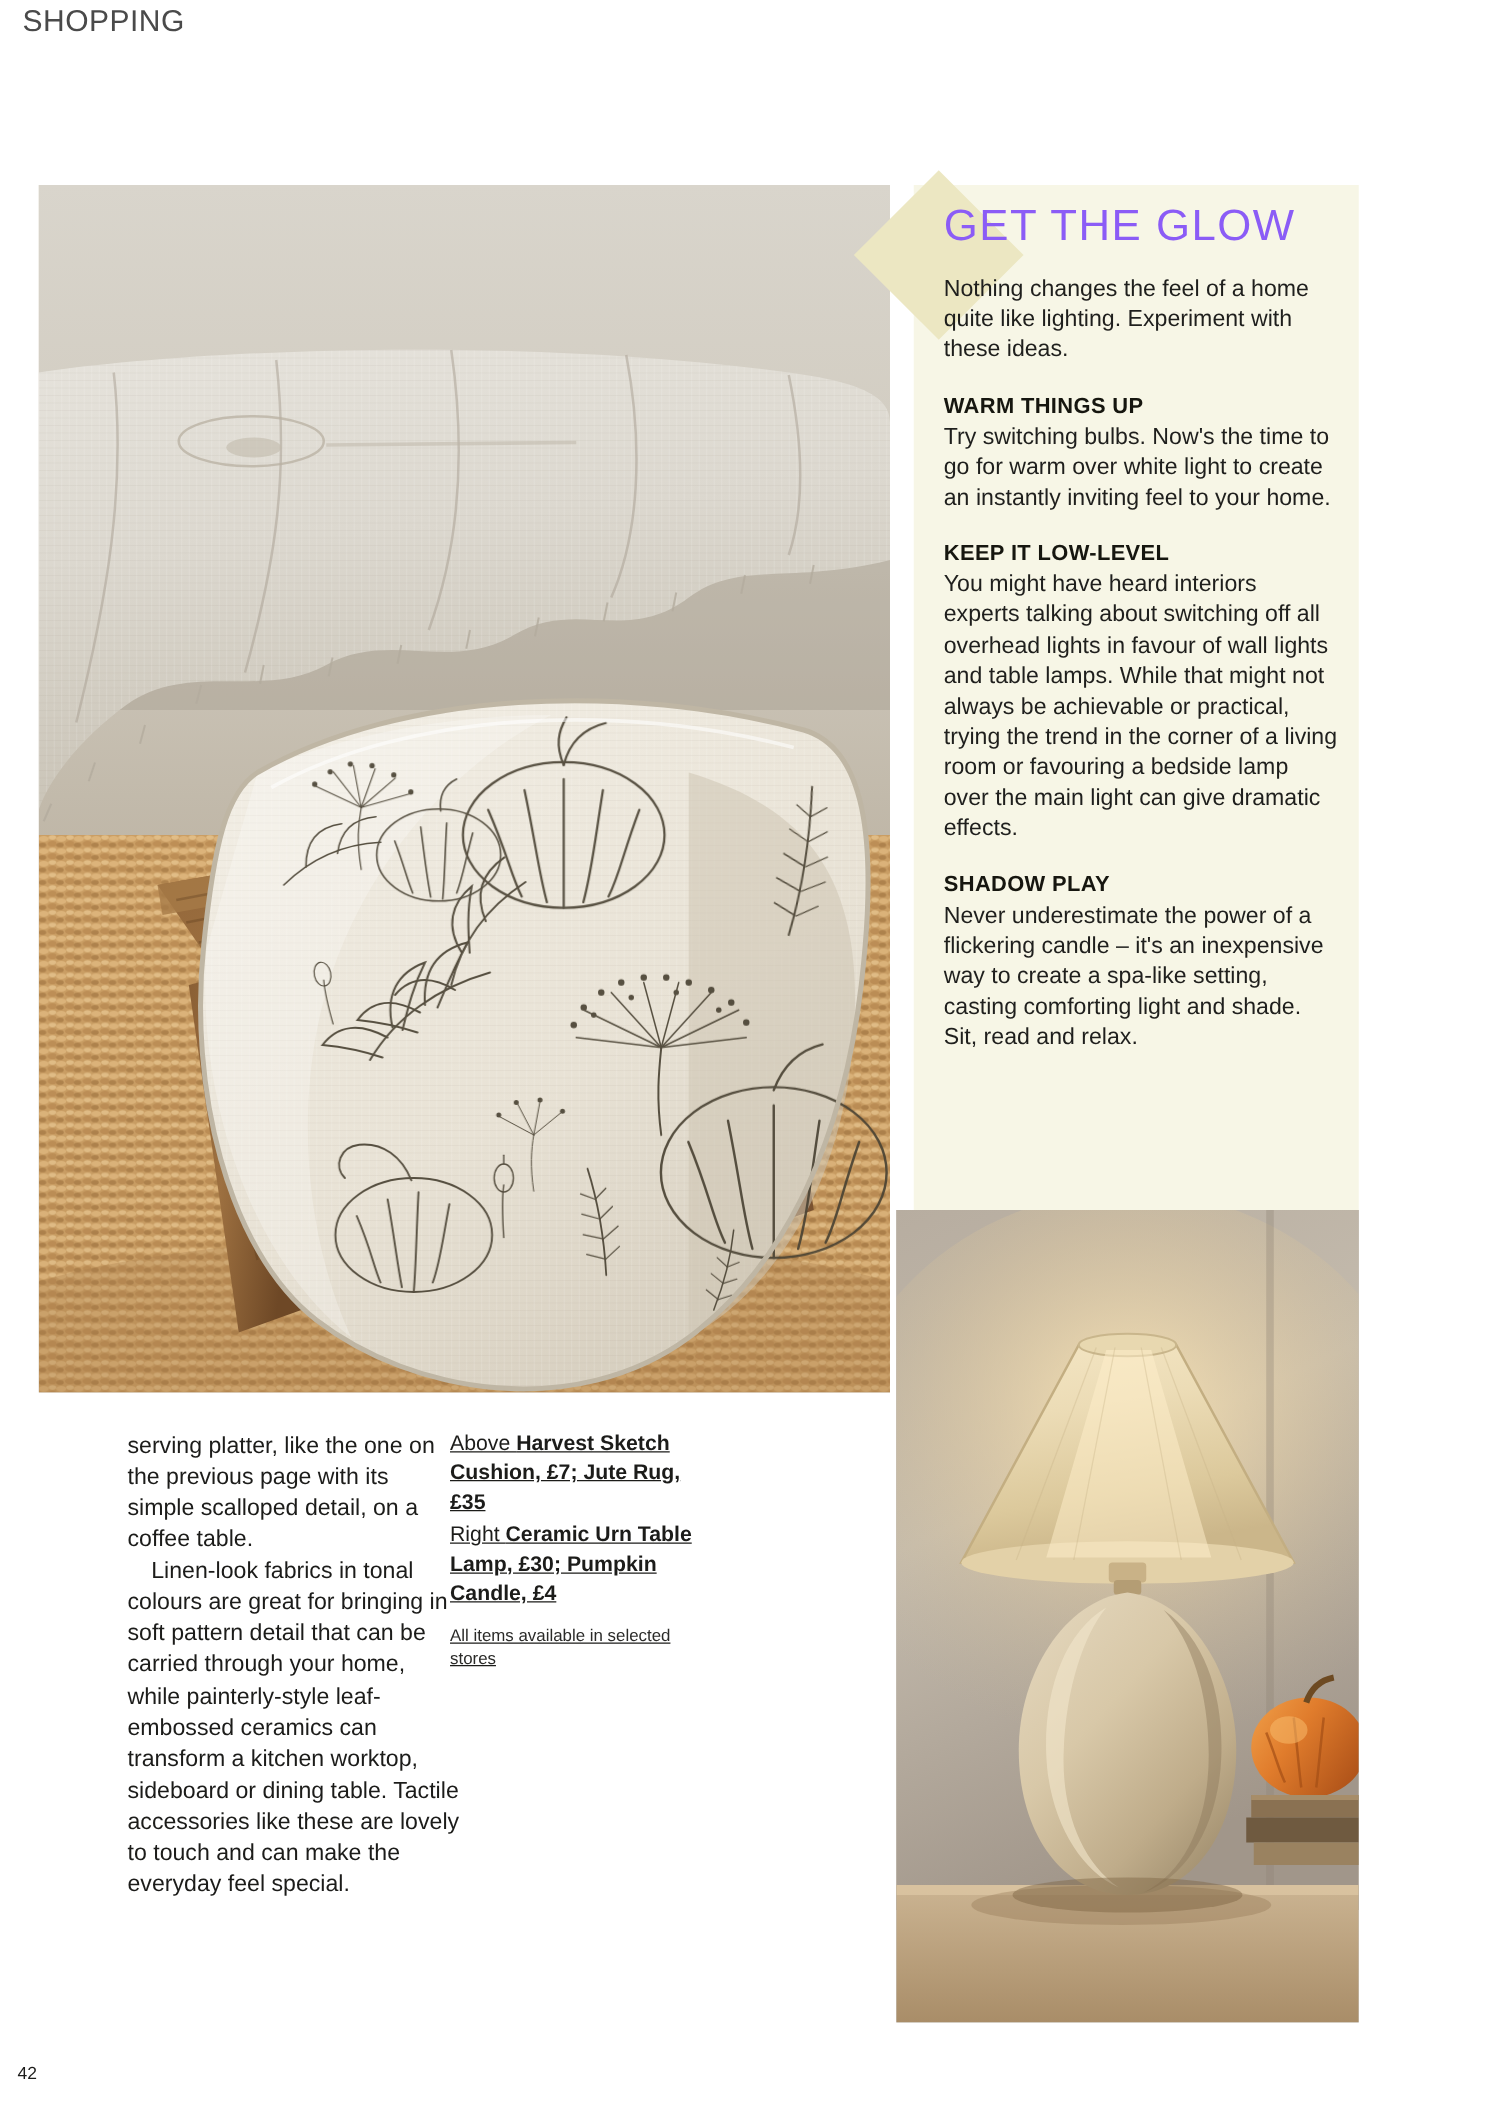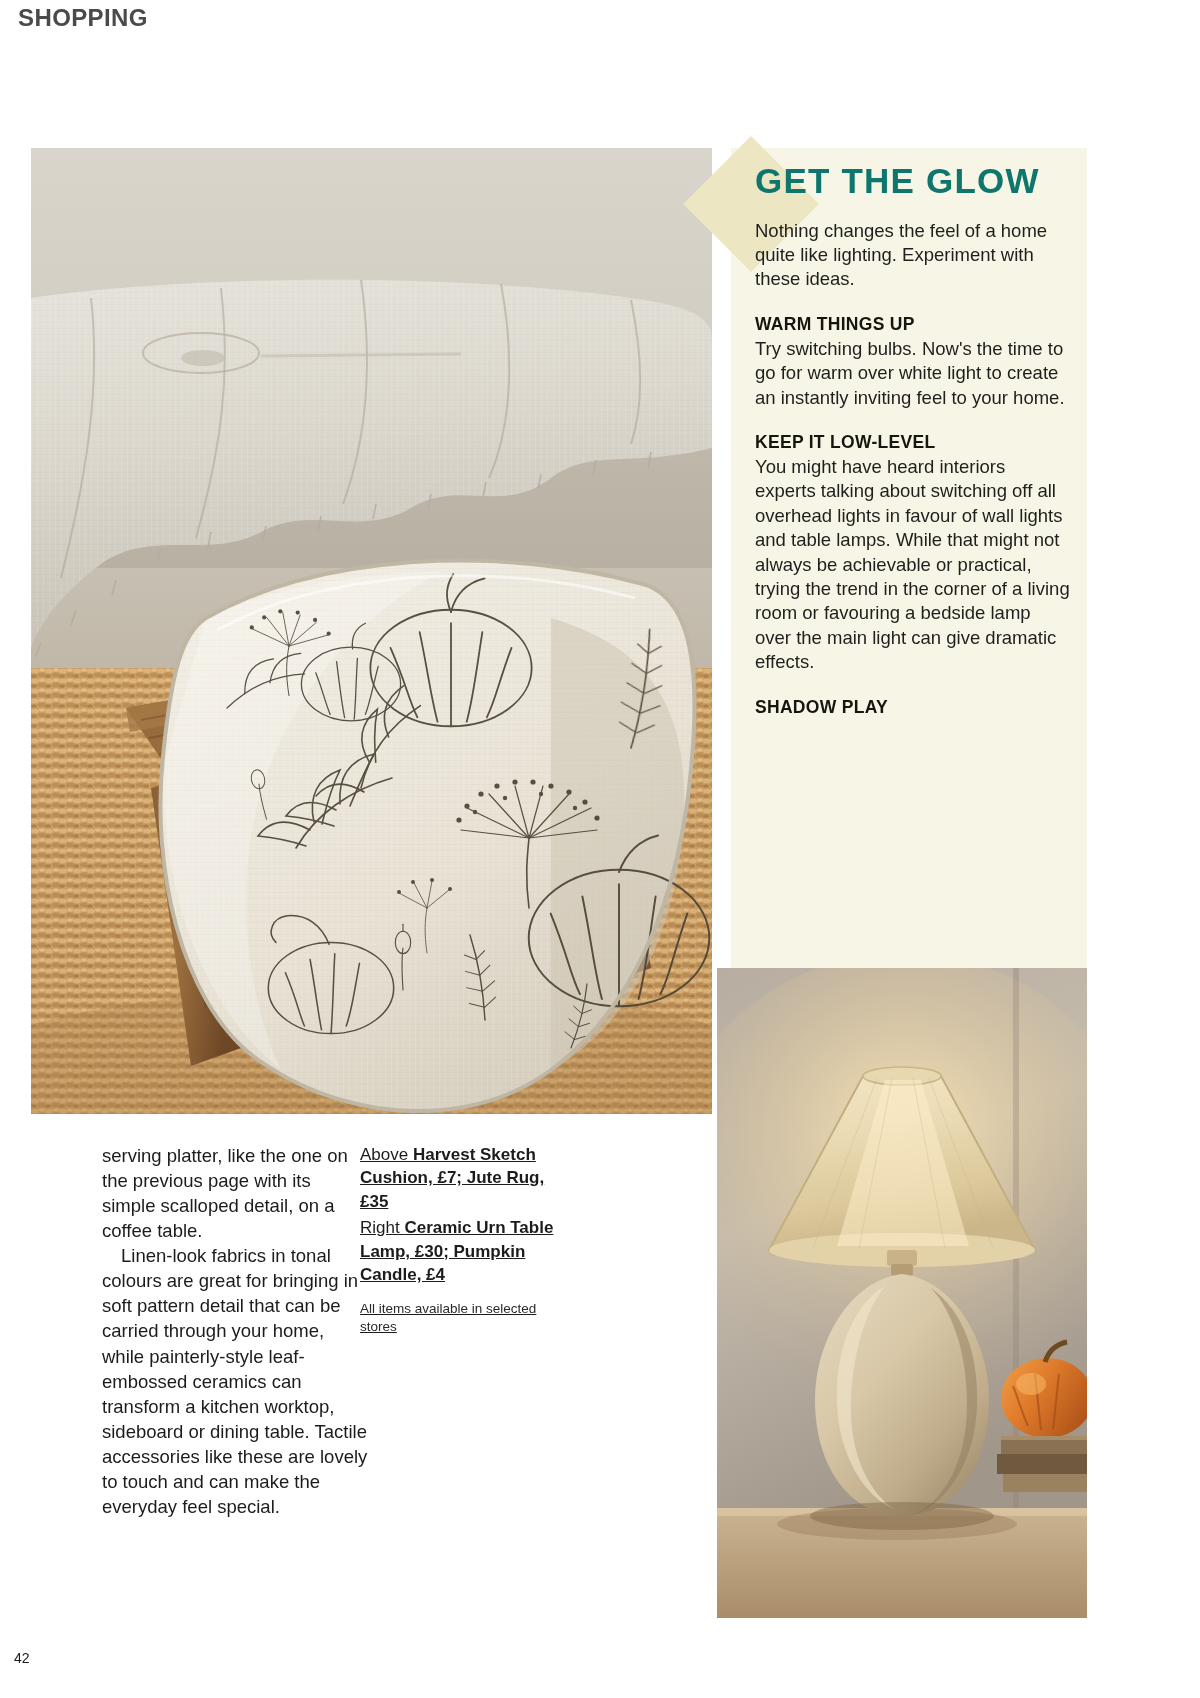--- a/index.html
+++ b/index.html
@@ -9,21 +9,21 @@
     font-family:"Liberation Sans", sans-serif;
     color:#1c1c1a;
     position:relative;
     overflow:hidden;
   }
   .page{position:absolute;inset:0;}
 
   
   .kicker{
     position:absolute;left:18px;top:4px;
-    font-size:24px;font-weight:bold;letter-spacing:0.4px;
+    font-size:24px;font-weight:normal;letter-spacing:0.4px;
     color:#4a4a4a;
   }
 
   
   .hero{
     position:absolute;left:31px;top:148px;width:681px;height:966px;
     overflow:hidden;background:#cfc6b8;
   }
   .hero svg{display:block;width:100%;height:100%;}
 
@@ -31,22 +31,22 @@
   .glow-panel{
     position:absolute;left:731px;top:148px;width:356px;height:820px;
     background:#f7f6e6;
   }
   .diamond{
     position:absolute;left:-28px;top:8px;width:96px;height:96px;
     background:#ece7c2;transform:rotate(45deg);
   }
   .glow-inner{position:absolute;left:24px;top:14px;right:16px;}
   .glow-title{
-    font-size:35px;font-weight:bold;letter-spacing:1.2px;
-    color:#0f766e;line-height:1.1;margin:0 0 18px 0;
+    font-size:35px;font-weight:normal;letter-spacing:1.2px;
+    color:#8b5cf6;line-height:1.1;margin:0 0 18px 0;
     position:relative;z-index:2;
   }
   .glow-intro{
     font-size:18.5px;line-height:1.32;margin:0 0 22px 0;color:#1f1f1d;
   }
   .sec{margin:0 0 22px 0;}
   .sec h3{
     font-size:17.5px;font-weight:bold;letter-spacing:0.3px;
     margin:0 0 2px 0;color:#16160f;
   }
@@ -393,20 +393,21 @@
         <p>Try switching bulbs. Now's the time to go for warm over white light to create an instantly inviting feel to your home.</p>
       </div>
 
       <div class="sec">
         <h3>KEEP IT LOW-LEVEL</h3>
         <p>You might have heard interiors experts talking about switching off all overhead lights in favour of wall lights and table lamps. While that might not always be achievable or practical, trying the trend in the corner of a living room or favouring a bedside lamp over the main light can give dramatic effects.</p>
       </div>
 
       <div class="sec">
         <h3>SHADOW PLAY</h3>
+        <p>Never underestimate the power of a flickering candle – it's an inexpensive way to create a spa-like setting, casting comforting light and shade. Sit, read and relax.</p>
       </div>
     </div>
   </div>
 
   <div class="lamp">
     <svg viewBox="0 0 370 650" preserveAspectRatio="xMidYMid slice">
       <defs>
         <linearGradient id="lwall" x1="0" y1="0" x2="0.3" y2="1">
           <stop offset="0%" stop-color="#b7ada0"></stop>
           <stop offset="45%" stop-color="#c4bbad"></stop>

